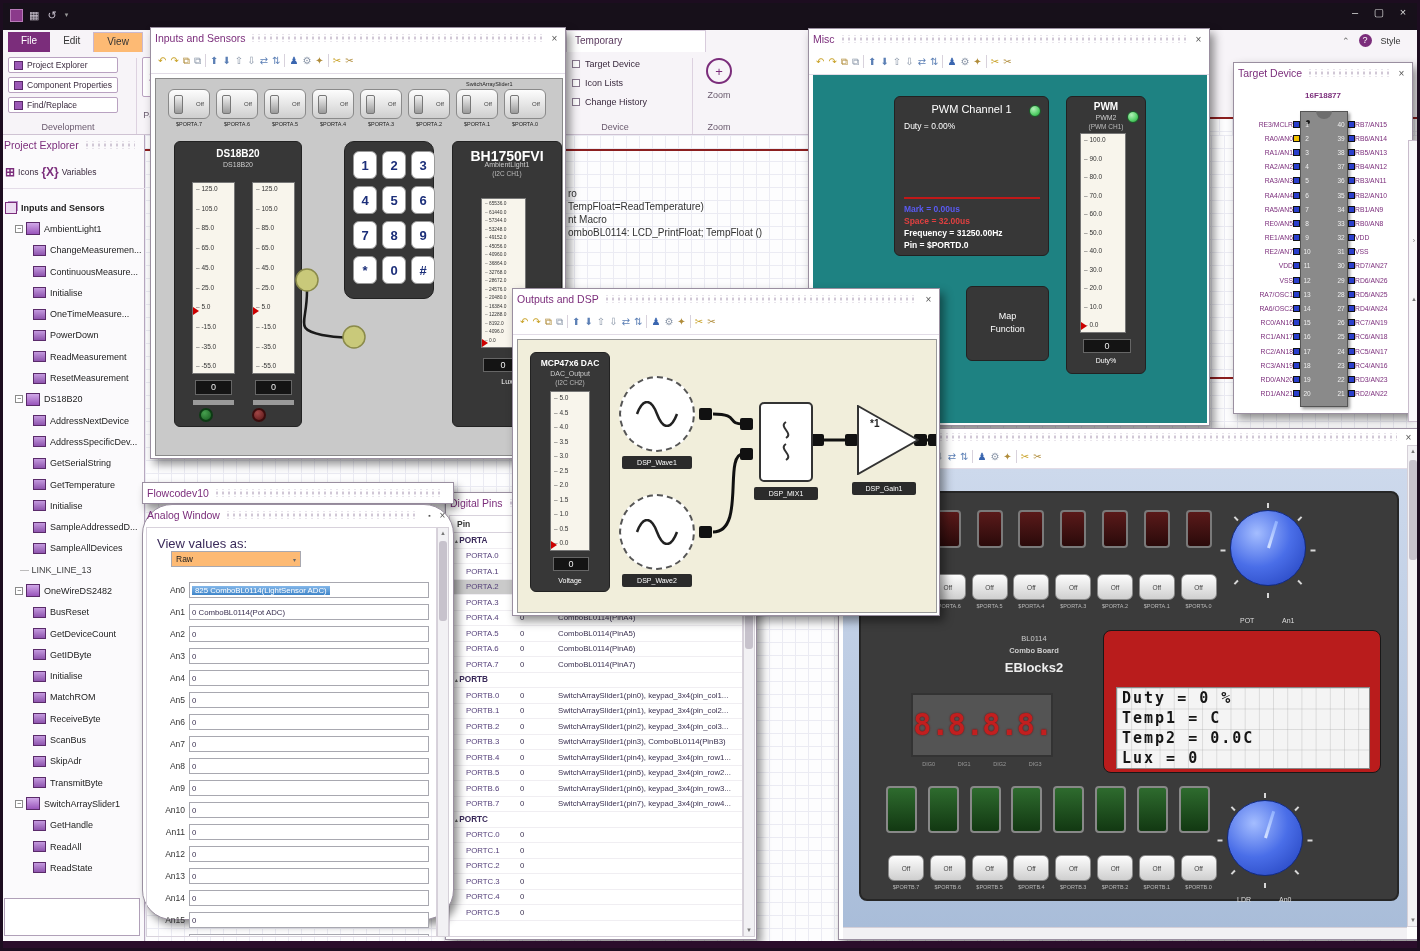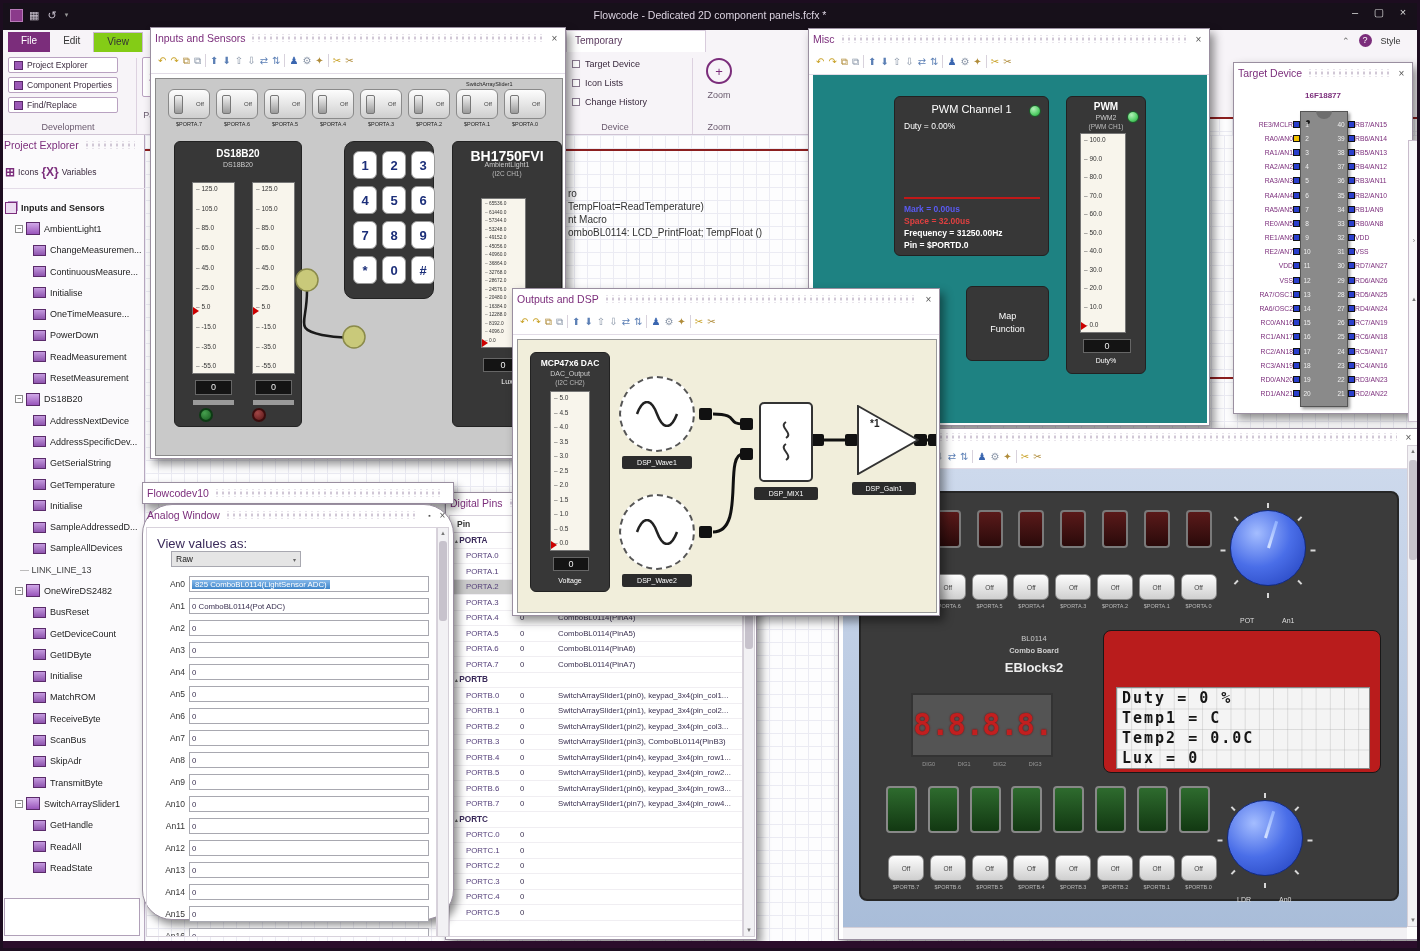--- a/index.html
+++ b/index.html
@@ -10,21 +10,21 @@
   
   #titlebar{position:absolute;left:0;top:0;width:1420px;height:30px;background:#17101a;display:flex;align-items:center;}
   #titlebar .appico{width:13px;height:13px;background:#8b3a8b;border:1px solid #b87ab8;margin:0 6px 0 10px;}
   #titlebar .tico{color:#c9c2cf;font-size:11px;margin-right:8px;}
   #wtitle{position:absolute;left:0;right:0;text-align:center;color:#ddd5e2;font-size:10.5px;}
   .wctl{position:absolute;top:6px;color:#ddd;font-size:11px;width:22px;text-align:center;}
   #ribbon{position:absolute;left:0;top:30px;width:1420px;height:105px;background:#f7f4f8;border-bottom:1px solid #cfc3d3;}
   .tabs{position:absolute;left:8px;top:2px;display:flex;height:20px;}
   .tab{padding:3px 13px;font-size:10px;color:#333;}
   .tab.file{background:#7b2d7b;color:#fff;}
-  .tab.sel{background:#84cc16;border:1px solid #cbb9cf;border-bottom:none;}
+  .tab.sel{background:#fdba74;border:1px solid #cbb9cf;border-bottom:none;}
   .rbtn{display:flex;align-items:center;gap:4px;border:1px solid #b9a2c1;background:#fff;height:16px;
         padding:0 5px;font-size:8.5px;color:#3a2a3e;margin-bottom:4px;border-radius:2px;white-space:nowrap;}
   .rbi{width:9px;height:9px;background:#9b59b6;border:1px solid #5a2a6a;flex:0 0 auto;}
   .gcap{position:absolute;font-size:9px;color:#6a5a6e;text-align:center;}
   .gsep{position:absolute;top:28px;width:1px;height:76px;background:#ddd2e0;}
   .ritem{display:flex;align-items:center;gap:5px;font-size:9px;color:#3a2a3e;height:16px;padding:0 4px;margin-bottom:3px;white-space:nowrap;}
   .cbx{width:8px;height:8px;border:1px solid #8a7a90;background:#fff;}
   
   .gridbg{background-color:#fdfdfe;background-image:linear-gradient(#ebebf3 1px,transparent 1px),
           linear-gradient(90deg,#ebebf3 1px,transparent 1px);background-size:13px 13px;}
@@ -141,21 +141,20 @@
 </head>
 <body>
 
 <div id="win">
 
   <div id="titlebar">
     <div class="appico"></div>
     <span class="tico">▦</span>
     <span class="tico">↺</span>
     <span class="tico" style="font-size:7px;color:#999;">▾</span>
-    <div id="wtitle">Flowcode - Dedicated 2D component panels.fcfx *</div>
     <span class="wctl" style="right:54px;">–</span>
     <span class="wctl" style="right:30px;">▢</span>
     <span class="wctl" style="right:6px;">×</span>
   </div>
 
   <div id="ribbon">
     <div class="tabs">
   <div class="tab file">File</div>
 
   <div class="tab">Edit</div>
@@ -1386,22 +1385,22 @@
   </div>
   <div class="panel" style="left:142px;top:504px;width:312px;height:416px;border-radius:30px;">
     <div class="phead">
         <span class="t">Analog Window</span>
       <span class="dots"></span>
       <span class="pclose" style="font-size:7px;">▪</span>
       <span class="pclose">×</span>
       </div>
     <div class="abs" style="left:3px;top:22px;width:291px;height:410px;border:1px solid #d8d2dc;position:absolute;overflow:hidden;padding:8px 4px 0 10px;">
       <div style="font-size:13px;color:#3a2a5a;">View values as:</div>
-      <div style="width:130px;height:16px;border:1px solid #a8a8b0;background:#e5e5e5;font-size:8.5px;display:flex;align-items:center;
-           justify-content:space-between;padding:0 4px;margin:0 0 6px 14px;">
+      <div style="width:130px;height:16px;border:1px solid #a8a8b0;background:#fdba74;font-size:8.5px;display:flex;align-items:center;
+           justify-content:space-between;padding:0 4px;margin:0 0 12px 14px;">
         <span>Raw</span>
         <span style="font-size:6px;color:#666;">▾</span>
       </div>
       <div>
   <div class="arow">
     <span class="alab">An0</span>
     <span class="abox">
       <span class="av sel">825 ComboBL0114(LightSensor ADC)</span>
     </span>
   </div>

